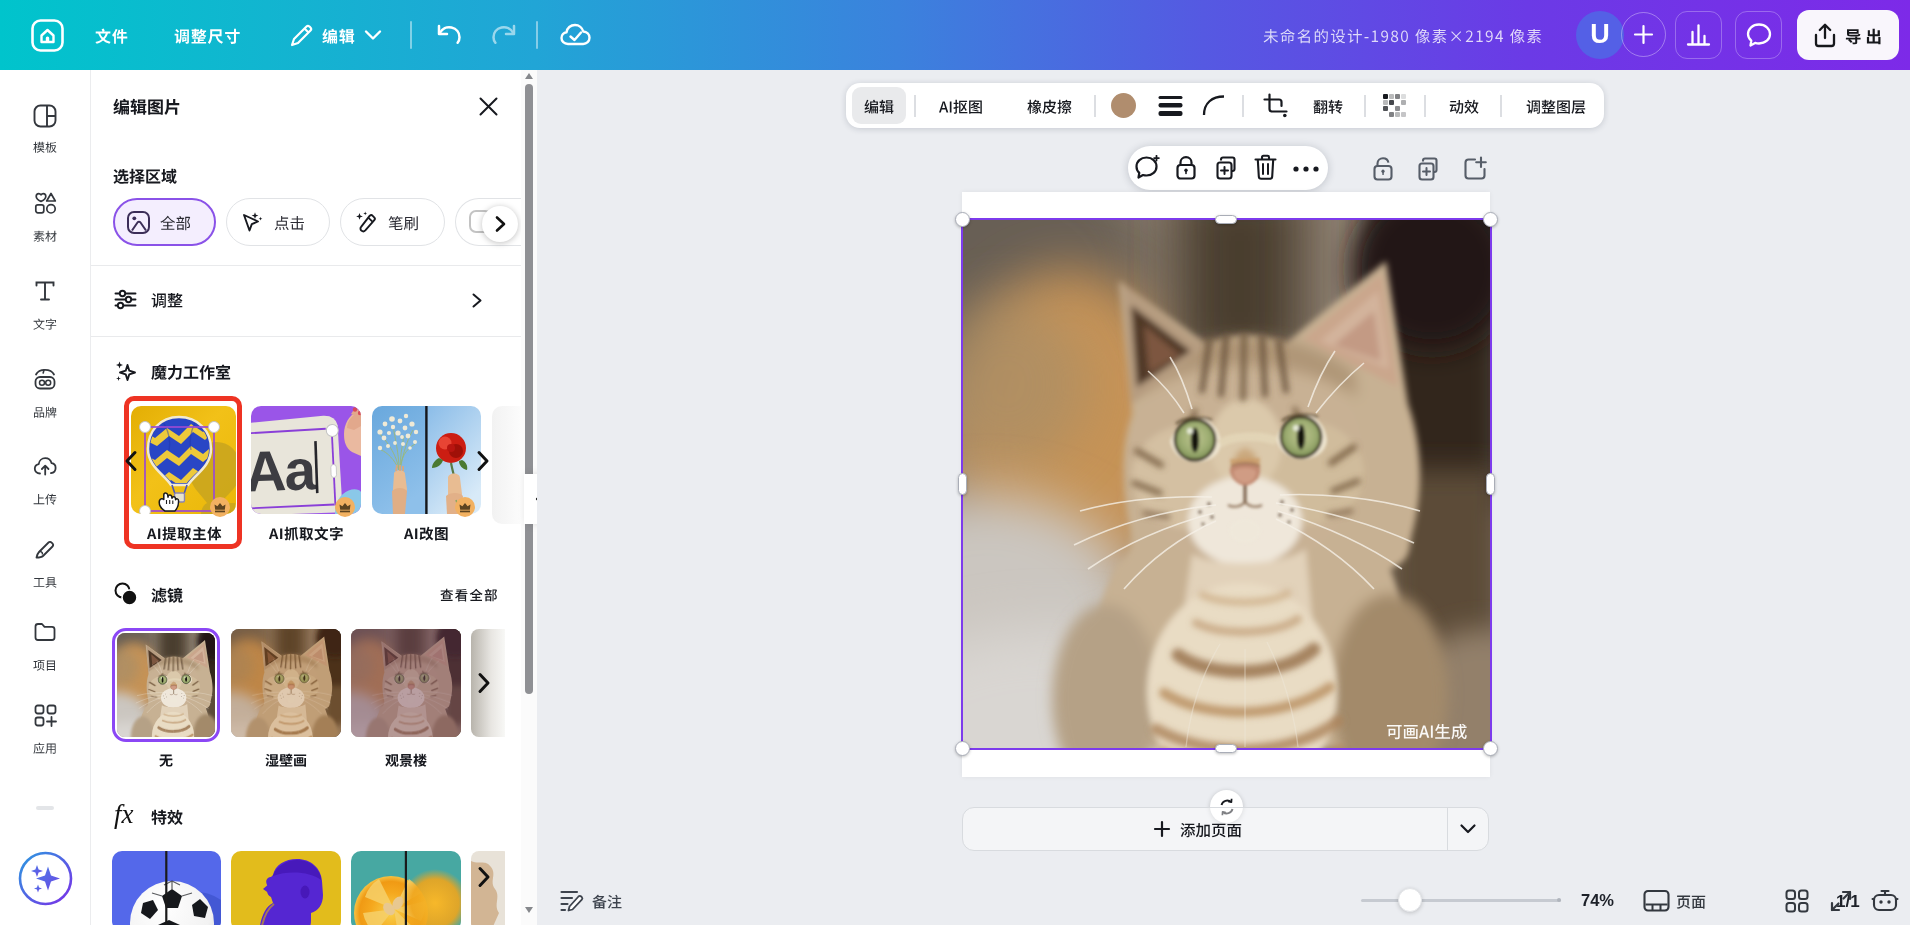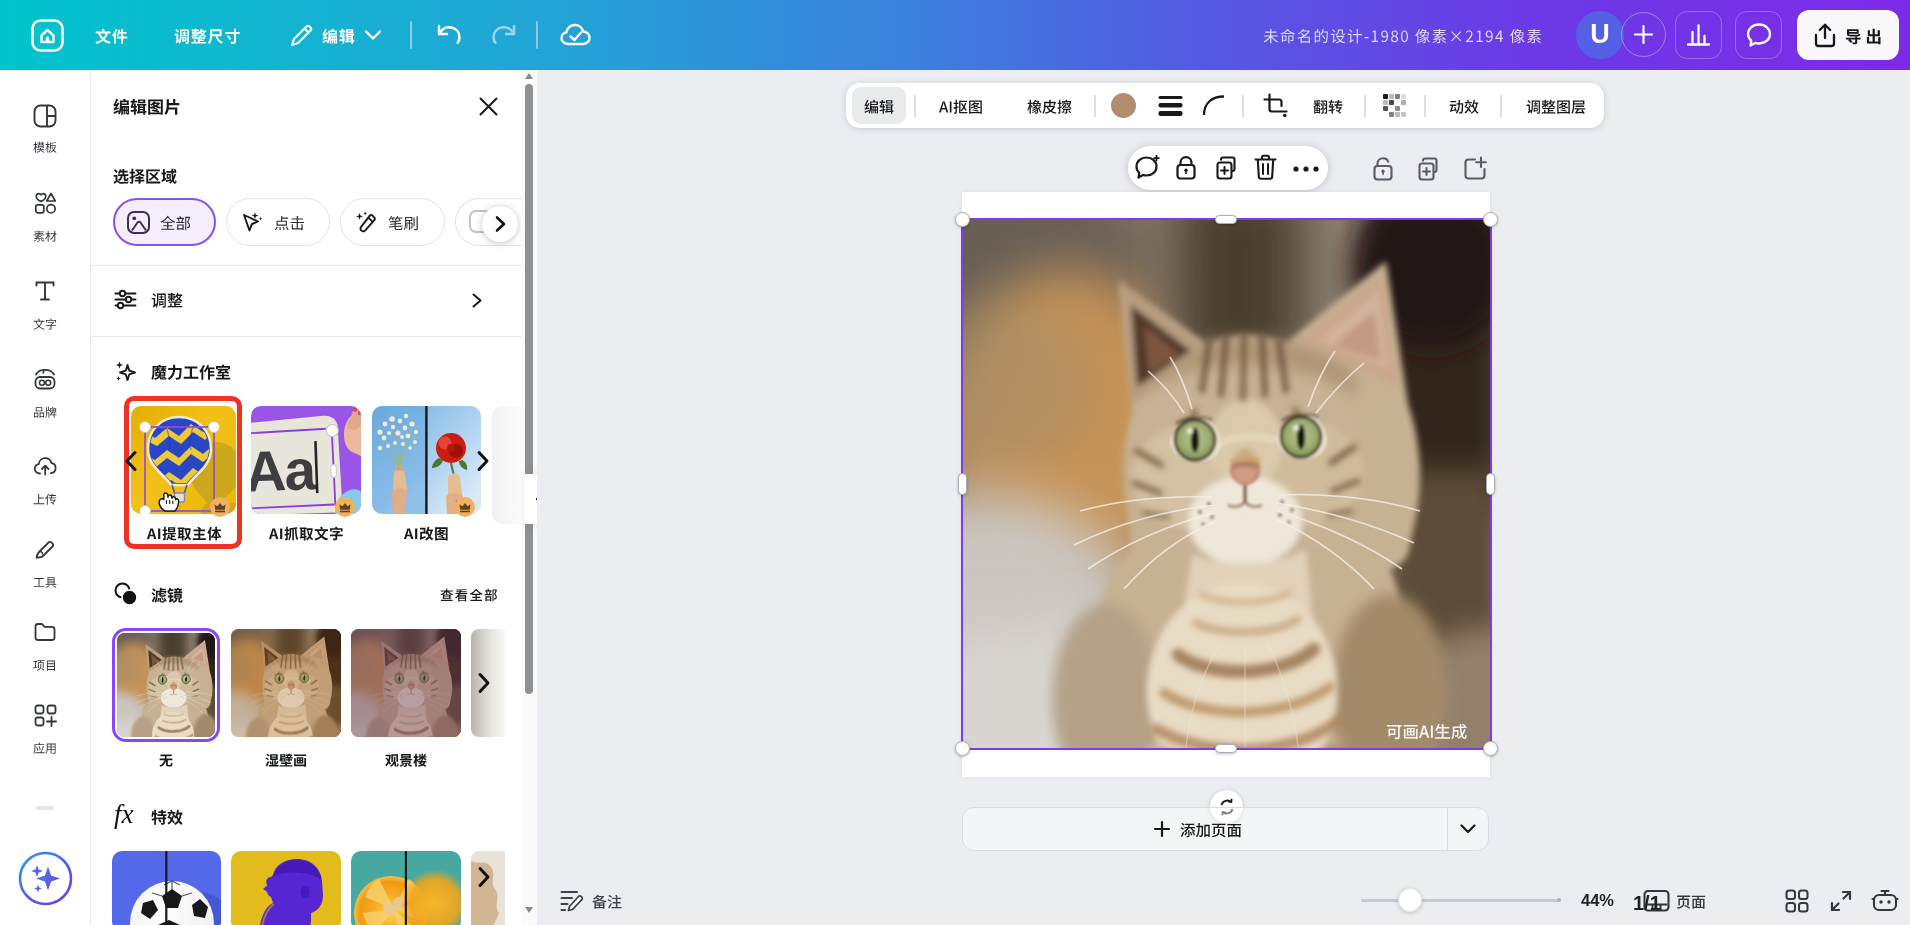--- a/index.html
+++ b/index.html
@@ -810,30 +810,30 @@
 <path d="M1.5 15 L7.5 15" stroke="#3d434d" stroke-width="2.1" stroke-linecap="round"></path>
 <path d="M1.5 21 L5 21" stroke="#3d434d" stroke-width="2.1" stroke-linecap="round"></path>
 <path d="M8.5 21.5 L9.5 17.5 L18.5 7.5 Q19.8 6.2 21.2 7.5 L21.8 8.1 Q23 9.4 21.8 10.7 L12.5 20.5 L8.5 21.5 Z" fill="#fff" stroke="#3d434d" stroke-width="1.8" stroke-linejoin="round"></path>
 </svg>
     <svg style="position:absolute;left:592.0px;top:894.1px" width="30.0" height="19.5" viewBox="0 0 30.0 19.5">
       <path transform="translate(0,13.5)" fill="#3d434d" d="M10 -10.2C9.3 -9.5 8.4 -8.9 7.5 -8.4C6.5 -8.9 5.7 -9.4 5 -10.1L5.1 -10.2ZM5.5 -12.7C4.7 -11.4 3.2 -10 1 -9C1.3 -8.8 1.8 -8.3 2 -8C2.7 -8.3 3.4 -8.8 4 -9.2C4.6 -8.7 5.2 -8.2 5.9 -7.8C4.2 -7.1 2.3 -6.7 0.4 -6.5C0.6 -6.1 0.9 -5.5 1 -5.1C3.2 -5.5 5.5 -6.1 7.5 -7C9.3 -6.1 11.5 -5.6 13.8 -5.3C14 -5.7 14.4 -6.3 14.7 -6.6C12.7 -6.8 10.7 -7.2 9 -7.8C10.4 -8.6 11.5 -9.7 12.3 -10.9L11.4 -11.5L11.1 -11.4H6.3C6.5 -11.7 6.8 -12.1 7 -12.4ZM3.9 -1.8H6.7V-0.4H3.9ZM3.9 -2.9V-4.1H6.7V-2.9ZM10.9 -1.8V-0.4H8.2V-1.8ZM10.9 -2.9H8.2V-4.1H10.9ZM2.4 -5.3V1.3H3.9V0.8H10.9V1.2H12.5V-5.3Z M16.4 -11.5C17.3 -11 18.6 -10.3 19.2 -9.8L20 -10.9C19.4 -11.4 18.1 -12.1 17.2 -12.5ZM15.6 -7.3C16.5 -6.8 17.8 -6.1 18.4 -5.7L19.2 -6.8C18.5 -7.3 17.3 -7.9 16.4 -8.3ZM16 0.1 17.2 1.1C18.1 -0.3 19.1 -2.1 19.9 -3.7L18.9 -4.6C18 -2.9 16.8 -1 16 0.1ZM23.2 -12.3C23.7 -11.5 24.2 -10.5 24.4 -9.8H20.1V-8.5H23.9V-5.4H20.7V-4.1H23.9V-0.5H19.6V0.8H29.5V-0.5H25.4V-4.1H28.6V-5.4H25.4V-8.5H29.1V-9.8H24.4L25.8 -10.3C25.5 -11 25 -12 24.5 -12.7Z"></path>
     </svg>
     <div class="abs" style="left:1361px;top:899px;width:200px;height:2.5px;border-radius:2px;background:#c6cad1"></div>
     <div class="abs" style="left:1557px;top:898px;width:4px;height:4px;border-radius:50%;background:#b0b5bd"></div>
     <div class="abs" style="left:1398px;top:888px;width:24px;height:24px;border-radius:50%;background:#fff;border:1px solid #e3e5e8;box-shadow:0 1px 4px rgba(0,0,0,0.18)"></div>
-    <div class="abs" style="left:1581px;top:891px;width:60px;height:20px;font-size:16.5px;font-weight:bold;color:#1d2129;font-family:Liberation Sans,sans-serif">44%</div>
+    <div class="abs" style="left:1581px;top:891px;width:60px;height:20px;font-size:16.5px;font-weight:bold;color:#1d2129;font-family:Liberation Sans,sans-serif">74%</div>
     <svg class="abs" style="left:1643px;top:889px" width="27" height="24" viewBox="0 0 27 24">
 <rect x="1.5" y="2" width="24" height="19.5" rx="3.5" fill="none" stroke="#33383f" stroke-width="2.1"></rect>
 <path d="M2.5 15.5 L24.5 15.5" stroke="#33383f" stroke-width="2"></path>
 <path d="M9.5 16 L9.5 21 M17.5 16 L17.5 21" stroke="#33383f" stroke-width="2"></path>
 </svg>
     <svg style="position:absolute;left:1676.0px;top:894.1px" width="30.0" height="19.5" viewBox="0 0 30.0 19.5">
       <path transform="translate(0,13.5)" fill="#33383f" d="M6.8 -6.9V-4.1C6.8 -2.6 6.1 -0.9 0.7 0.1C1 0.4 1.4 1 1.6 1.3C7.3 0.1 8.3 -2 8.3 -4.1V-6.9ZM8.1 -1.5C9.8 -0.8 12.1 0.5 13.2 1.3L14.1 0.2C12.9 -0.6 10.6 -1.8 8.9 -2.5ZM2.4 -9V-2H3.9V-7.6H11.2V-2H12.8V-9H7.3C7.6 -9.4 7.9 -10 8.1 -10.6H14.1V-11.9H1.1V-10.6H6.5C6.3 -10 6.1 -9.4 5.9 -9Z M21 -4.9H23.8V-3.4H21ZM21 -6V-7.4H23.8V-6ZM21 -2.3H23.8V-0.8H21ZM15.8 -11.7V-10.4H21.5C21.4 -9.8 21.3 -9.3 21.1 -8.7H16.5V1.3H17.9V0.5H27.1V1.3H28.5V-8.7H22.6L23.1 -10.4H29.2V-11.7ZM17.9 -0.8V-7.4H19.7V-0.8ZM27.1 -0.8H25.1V-7.4H27.1Z"></path>
     </svg>
-    <div class="abs" style="left:1633px;top:892px;width:40px;height:20px;font-size:20px;font-weight:bold;color:#1d2129;font-family:Liberation Sans,sans-serif">1/1</div>
+    <div class="abs" style="left:1836px;top:892px;width:40px;height:20px;font-size:17px;font-weight:bold;color:#1d2129;font-family:Liberation Sans,sans-serif">1/1</div>
     <svg class="abs" style="left:1785px;top:889px" width="24" height="24" viewBox="0 0 24 24">
 <rect x="1.5" y="1.5" width="8.5" height="8.5" rx="2.5" fill="none" stroke="#33383f" stroke-width="2"></rect>
 <rect x="14" y="1.5" width="8.5" height="8.5" rx="2.5" fill="none" stroke="#33383f" stroke-width="2"></rect>
 <rect x="1.5" y="14" width="8.5" height="8.5" rx="2.5" fill="none" stroke="#33383f" stroke-width="2"></rect>
 <rect x="14" y="14" width="8.5" height="8.5" rx="2.5" fill="none" stroke="#33383f" stroke-width="2"></rect>
 </svg>
     <svg class="abs" style="left:1829px;top:889px" width="24" height="24" viewBox="0 0 24 24">
 <path d="M14 3 L21 3 L21 10" fill="none" stroke="#33383f" stroke-width="2.2" stroke-linecap="round" stroke-linejoin="round"></path>
 <path d="M21 3 L14.5 9.5" stroke="#33383f" stroke-width="2.2" stroke-linecap="round"></path>
 <path d="M10 21 L3 21 L3 14" fill="none" stroke="#33383f" stroke-width="2.2" stroke-linecap="round" stroke-linejoin="round"></path>

